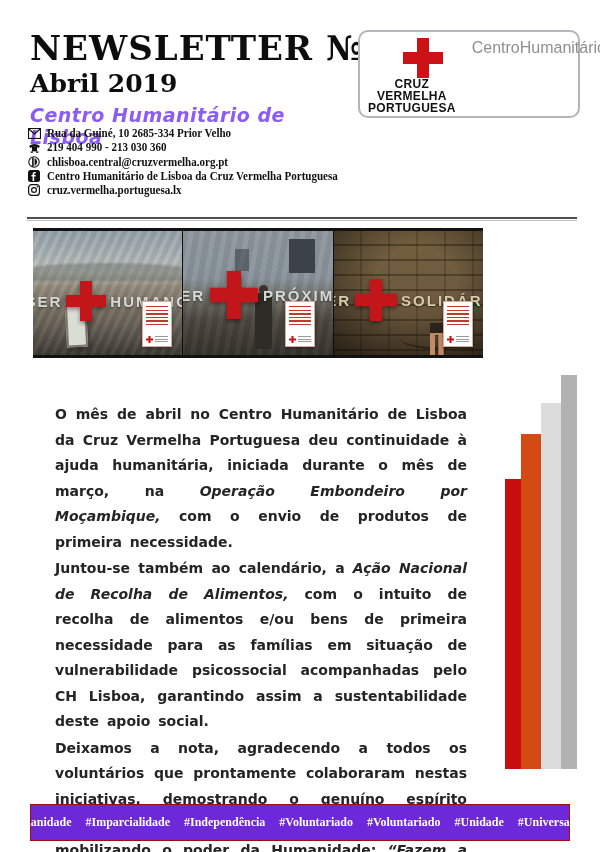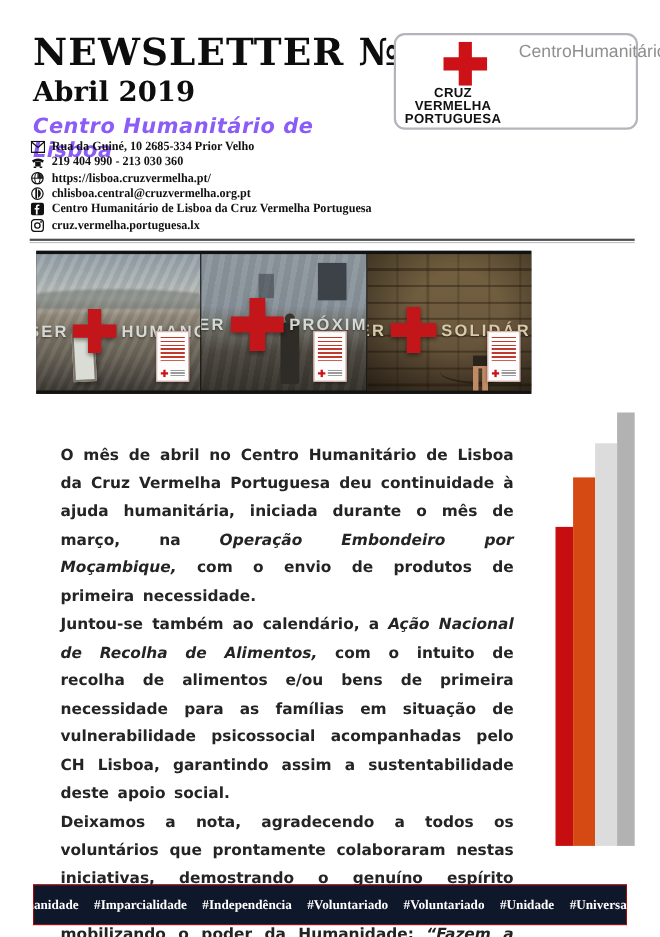--- a/index.html
+++ b/index.html
@@ -212,31 +212,20 @@
             <rect x="2.6" y="9.4" width="2.3" height="1.4" fill="#111"></rect>
             <rect x="8.1" y="9.4" width="2.3" height="1.4" fill="#111"></rect>
           </svg>
       </span>
       <span class="c-text">219 404 990 - 213 030 360</span>
     </div>
     <div class="contact-row">
       <span class="c-icon">
         <svg width="12" height="12" viewBox="0 0 12 12">
             <circle cx="6" cy="6" r="5.2" fill="none" stroke="#111" stroke-width="1.1"></circle>
-            <ellipse cx="6" cy="6" rx="2.4" ry="5.2" fill="none" stroke="#111" stroke-width="0.9"></ellipse>
-            <line x1="0.8" y1="6" x2="11.2" y2="6" stroke="#111" stroke-width="0.9"></line>
-            <path d="M6 0.8 A5.2 5.2 0 0 1 11.2 6 L6 6 Z" fill="#111" opacity="0.85"></path>
-          </svg>
-      </span>
-      <span class="c-text">https://lisboa.cruzvermelha.pt/</span>
-    </div>
-    <div class="contact-row">
-      <span class="c-icon">
-        <svg width="12" height="12" viewBox="0 0 12 12">
-            <circle cx="6" cy="6" r="5.2" fill="none" stroke="#111" stroke-width="1.1"></circle>
             <rect x="4.1" y="1.4" width="1.6" height="9.2" fill="#111"></rect>
             <path d="M6.6 2 A4.4 4.4 0 0 1 6.6 10 Z" fill="#111"></path>
           </svg>
       </span>
       <span class="c-text">chlisboa.central@cruzvermelha.org.pt</span>
     </div>
     <div class="contact-row">
       <span class="c-icon">
         <svg width="12" height="12" viewBox="0 0 12 12">
             <rect x="0" y="0" width="12" height="12" rx="2.5" fill="#111"></rect>
@@ -341,21 +330,21 @@
       <p class="para"><span>Deixamos a nota, agradecendo a todos os voluntários que prontamente colaboraram nestas iniciativas, demostrando o genuíno espírito solidário e a capacidade de resiliência, mobilizando o poder da Humanidade: </span><em>“Fazem a diferença, são parte da solução e provam que a sua ação torna o mundo melhor”.</em></p>
     </div>
 
   <div class="decor-bars">
       <div class="bar" style="background: rgb(198, 14, 16); width: 16px; height: 290px;"></div>
       <div class="bar" style="background: rgb(213, 74, 18); width: 20px; height: 335px;"></div>
       <div class="bar" style="background: rgb(220, 220, 220); width: 20px; height: 366px;"></div>
       <div class="bar" style="background: rgb(178, 178, 178); width: 16px; height: 394px;"></div>
     </div>
 
-  <div class="footer-bar" style="background: #0f172a;">
+  <div class="footer-bar" style="background: #6d28d9;">
       <span class="tag">#Humanidade</span>
       <span class="tag">#Imparcialidade</span>
       <span class="tag">#Independência</span>
       <span class="tag">#Voluntariado</span>
       <span class="tag">#Voluntariado</span>
       <span class="tag">#Unidade</span>
       <span class="tag">#Universalidade</span>
     </div>
 
 </div>

